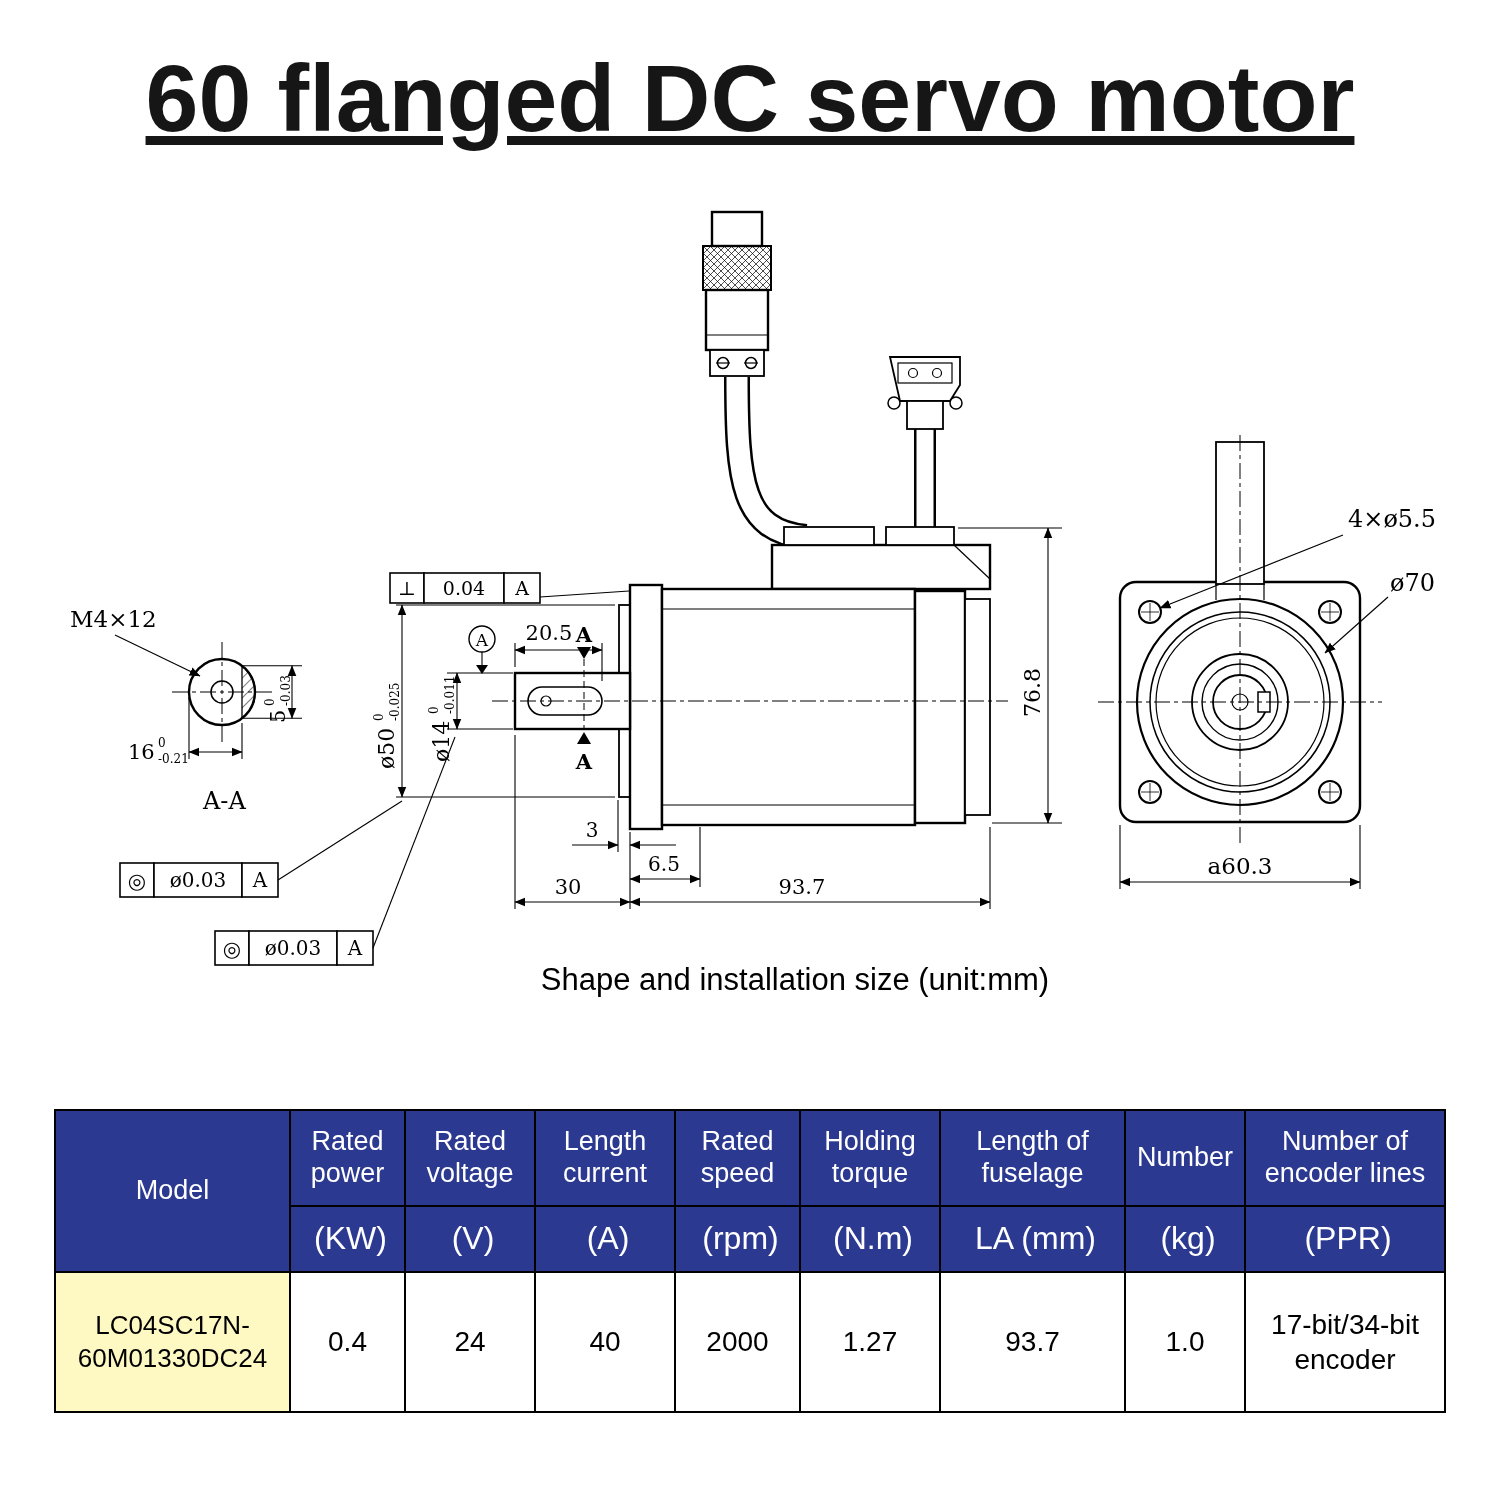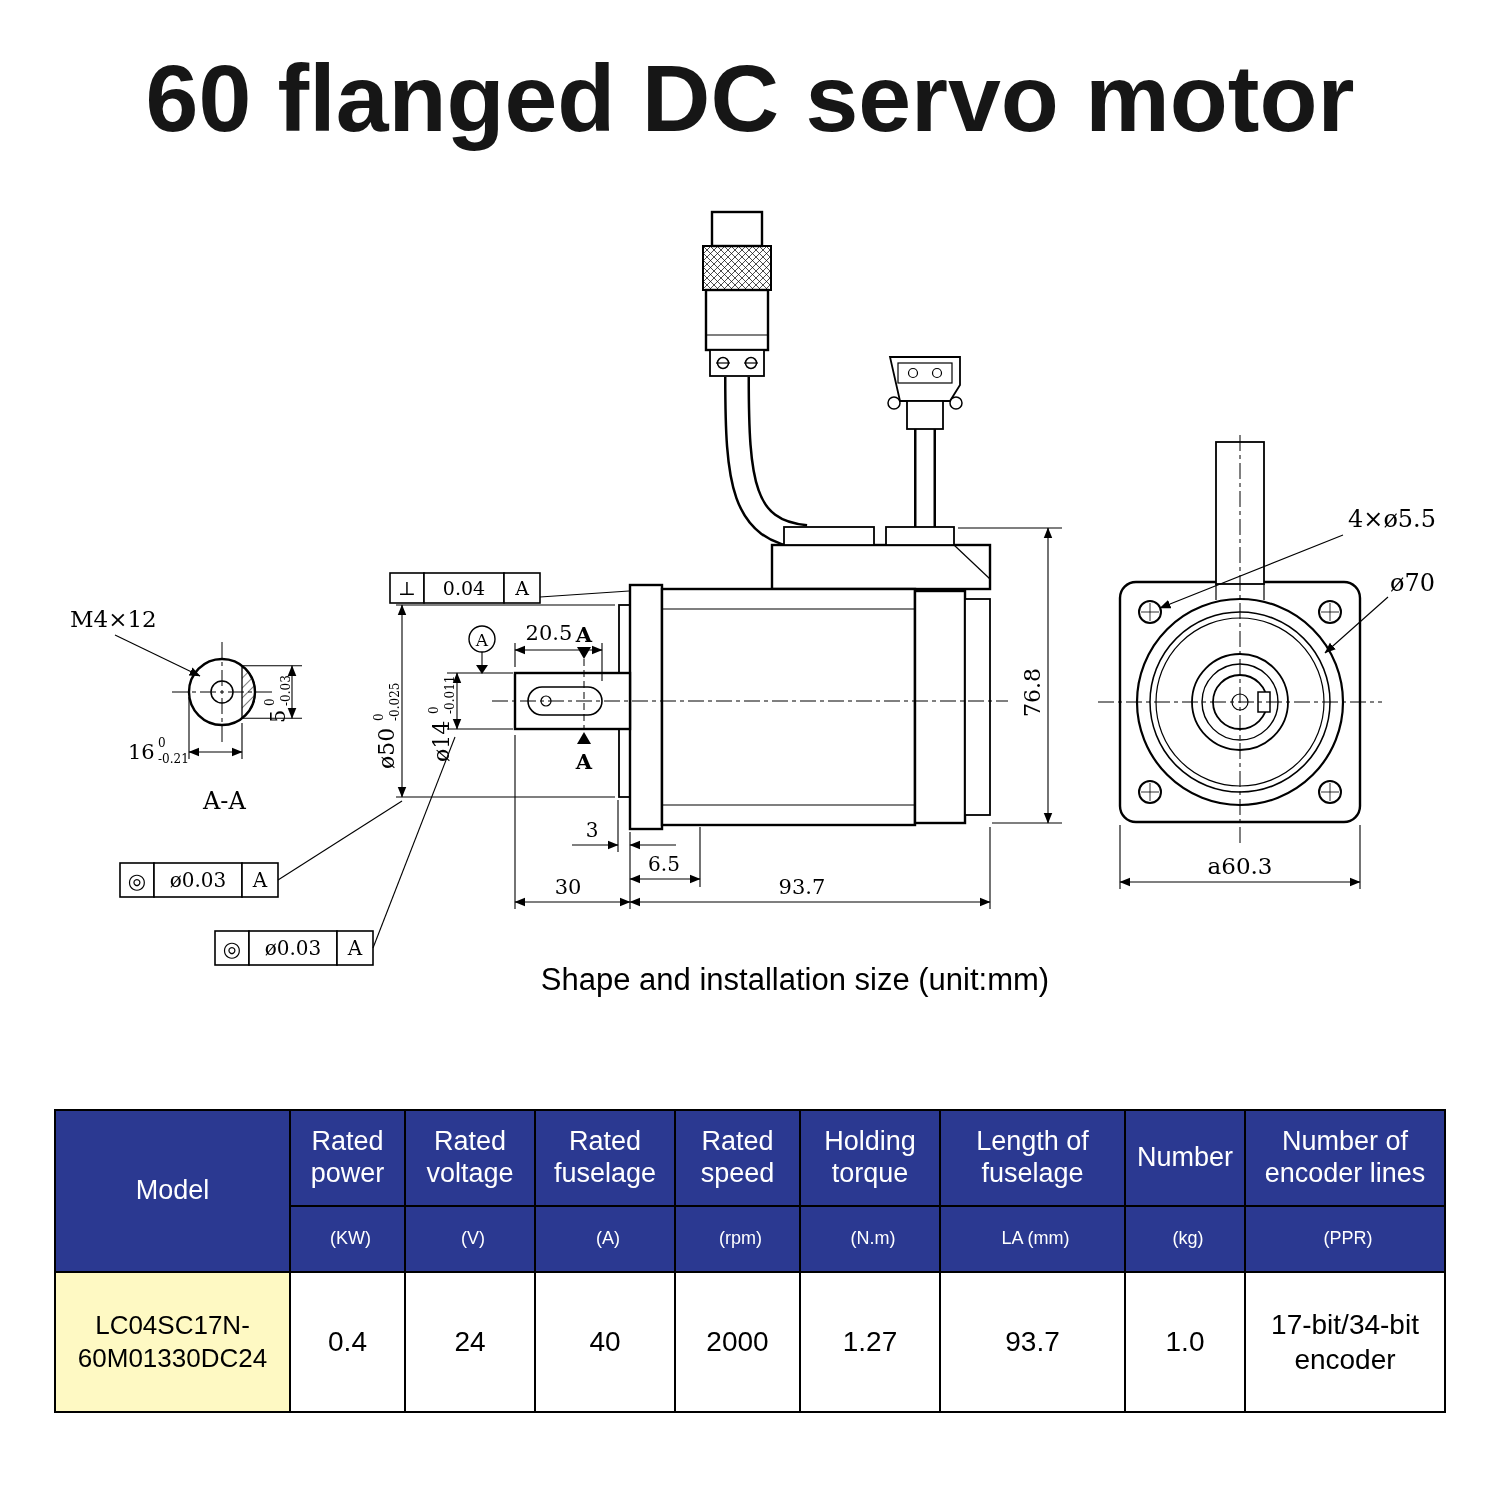--- a/index.html
+++ b/index.html
@@ -1,33 +1,33 @@
 <!DOCTYPE html>
 <html><head>
 <meta charset="utf-8">
 <style>
   html,body{margin:0;padding:0;background:#ffffff;}
   .page{width:1500px;height:1500px;background:#fff;overflow:hidden;font-family:"Liberation Sans",sans-serif;}
-  h1.title{margin:46px 20px 0;text-align:center;font-size:95px;font-weight:bold;letter-spacing:0px;color:#161616;line-height:1.1;font-family:"Liberation Sans",sans-serif;}
+  h1.title{margin:46px 20px 0;text-align:center;font-size:95px;font-weight:bold;letter-spacing:0px;color:#161616;line-height:1.1;font-family:"Liberation Sans",sans-serif;text-decoration:underline;}
   .drawing-wrap{margin-top:36px;}
   svg text{font-family:"DejaVu Serif",serif;fill:#000;}
   svg .sans{font-family:"Liberation Sans",sans-serif;}
   .part{fill:#fff;stroke:#000;stroke-width:2.4;}
   .part2{fill:#fff;stroke:#000;stroke-width:1.8;}
   .thin{fill:none;stroke:#000;stroke-width:1.2;}
   .dim{fill:none;stroke:#000;stroke-width:1.1;}
   .cl{fill:none;stroke:#000;stroke-width:1;stroke-dasharray:16 4 4 4;}
   .cut{fill:none;stroke:#000;stroke-width:1;stroke-dasharray:7 4;}
   .tm{text-anchor:middle;}
   .bold{font-weight:bold;}
   table.spec{width:1390px;margin:88px auto 0;border-collapse:collapse;table-layout:fixed;}
   table.spec th,table.spec td{border:2px solid #000;text-align:center;vertical-align:middle;padding:4px 6px;overflow:hidden;}
   table.spec thead th{background:#2b3991;color:#fff;font-weight:normal;font-size:27px;line-height:1.18;}
   table.spec thead tr.names th{height:86px;}
-  table.spec thead tr.units th{height:56px;font-size:18px;padding-left:12px;}
+  table.spec thead tr.units th{height:56px;font-size:32px;padding-left:12px;}
   table.spec tbody td{font-size:28px;color:#000;height:130px;background:#fff;line-height:1.25;}
   table.spec td.model{background:#fef9c3;font-size:26px;}
 </style>
 </head>
 <body>
 
 <div class="page">
 
   <h1 class="title">60 flanged DC servo motor</h1>
 
@@ -277,21 +277,21 @@
         <col style="width:140px">
         <col style="width:185px">
         <col style="width:120px">
         <col style="width:200px">
     </colgroup>
     <thead>
       <tr class="names">
         <th rowspan="2">Model</th>
         <th>Rated power</th>
         <th>Rated voltage</th>
-        <th>Rated fuselage</th>
+        <th>Length current</th>
         <th>Rated speed</th>
         <th>Holding torque</th>
         <th>Length of fuselage</th>
         <th>Number</th>
         <th>Number of encoder lines</th>
       </tr>
       <tr class="units">
         <th>(KW)</th>
         <th>(V)</th>
         <th>(A)</th>

